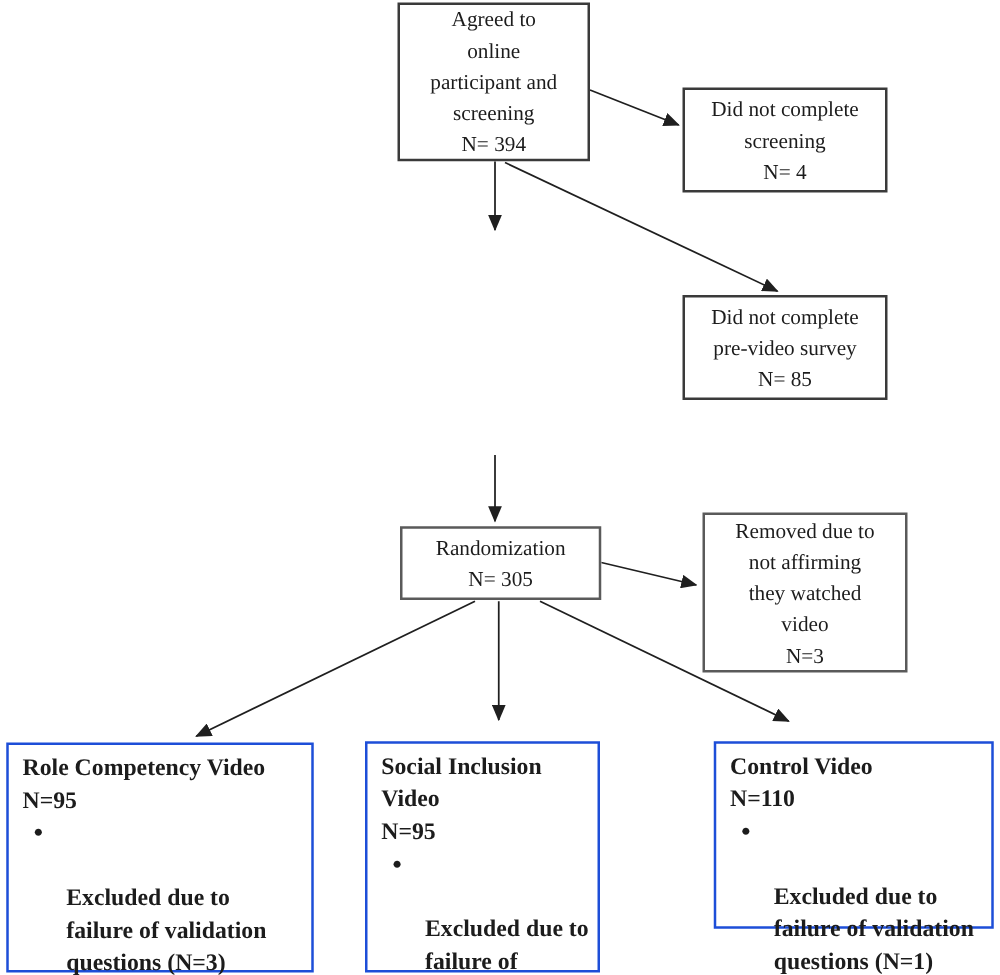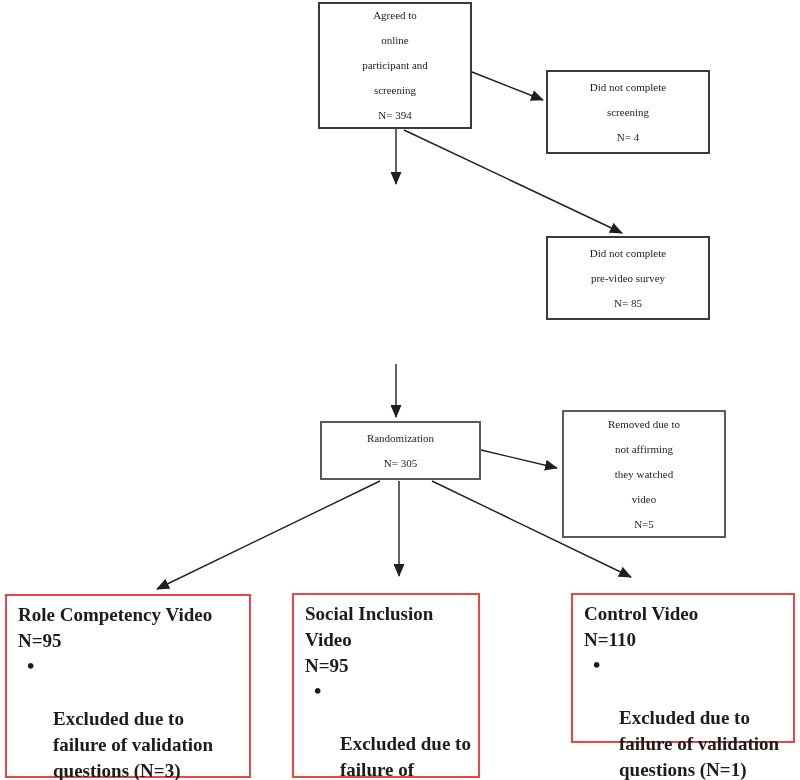--- a/index.html
+++ b/index.html
@@ -29,31 +29,31 @@
     box-sizing: border-box;
     background: #ffffff;
     border: 2px solid #3a3a3a;
     display: flex;
     align-items: center;
     justify-content: center;
     text-align: center;
   }
   .fbox .box-text {
     white-space: pre-line;
-    font-size: 11px;
+    font-size: 17px;
     line-height: 25px;
   }
   .fbox.gray-border {
     border-color: #5a5a5a;
   }
   .armbox {
     position: absolute;
     box-sizing: border-box;
     background: #ffffff;
-    border: 2px solid #ef4444;
+    border: 2px solid #1d4ed8;
     text-align: left;
     font-weight: bold;
     padding: 6px 4px 0 11px;
     font-size: 19px;
     line-height: 26px;
   }
   .armbox .box-title {
     white-space: pre-line;
   }
   .armbox ul {
@@ -122,21 +122,21 @@
   <div class="fbox gray-border" style="left:320px; top:421px; width:161px; height:59px;">
     <div class="box-text">Randomization
 N= 305</div>
   </div>
 
   <div class="fbox gray-border" style="left:562px; top:410px; width:164px; height:128px;">
     <div class="box-text">Removed due to
 not affirming
 they watched
 video
-N=5</div>
+N=3</div>
   </div>
 
   <div class="armbox" style="left:5px; top:594px; width:246px; height:184px;">
     <div class="box-title">Role Competency Video
 N=95</div>
     <ul>
       <li>
         <span class="bullet-dot">•</span>
         <span>Excluded due to
 failure of validation

